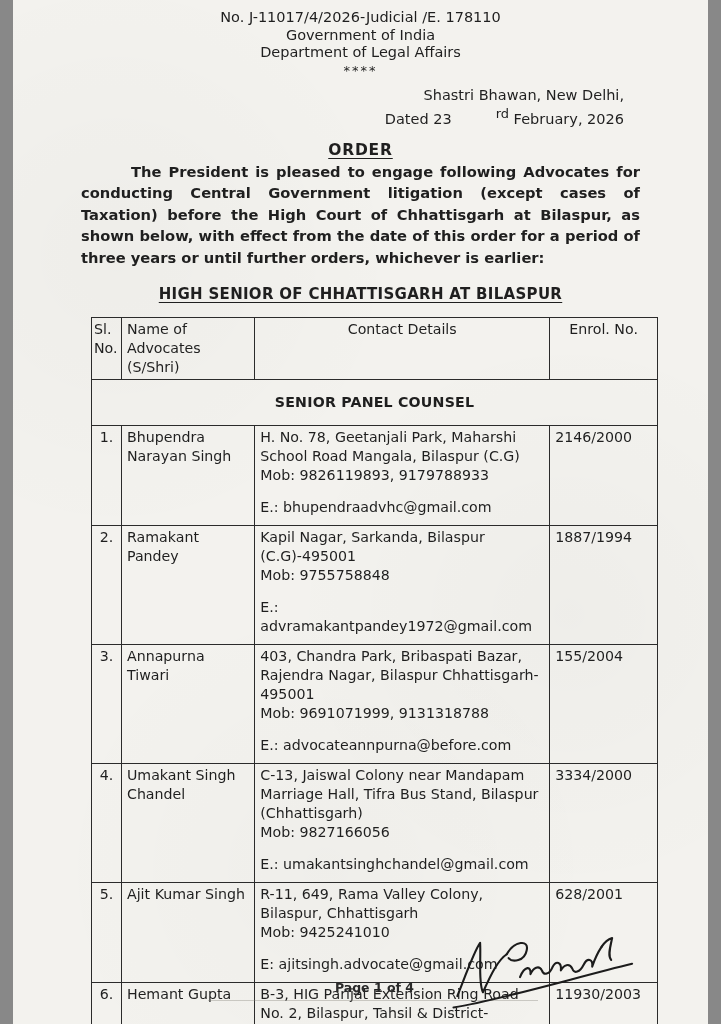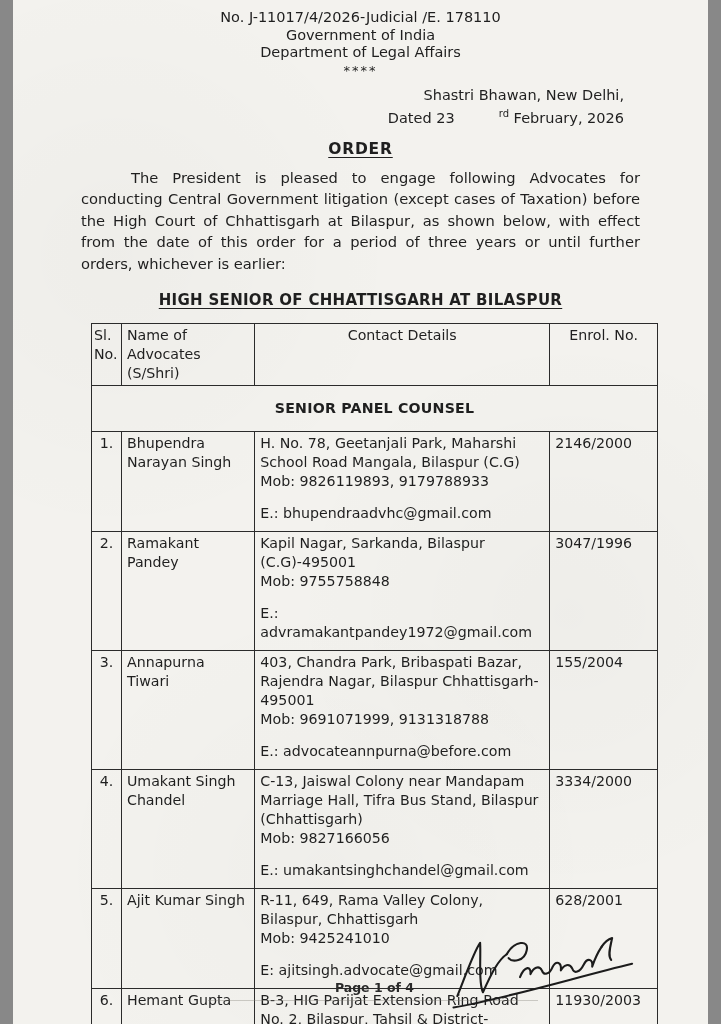--- a/index.html
+++ b/index.html
@@ -14,28 +14,28 @@
       radial-gradient(circle at 80% 60%, rgba(0,0,0,0.018), transparent 35%),
       radial-gradient(circle at 45% 85%, rgba(0,0,0,0.015), transparent 30%);
     font-family:"DejaVu Sans","Liberation Sans",sans-serif;
     color:#1f1f1f;
     overflow:hidden;
   }
   .header-center { text-align:center; padding-top:9px; font-size:14.5px; line-height:17.5px; }
   .header-center div { white-space:nowrap; }
   .stars { letter-spacing:2px; font-size:13px; }
   .place-block { text-align:right; padding-right:84px; margin-top:7px; font-size:14.5px; line-height:18.5px; }
-  .place-block sup { font-size:10px;padding-left:44px; }
+  .place-block sup { font-size:13px;padding-left:44px; }
   .order-heading {
     text-align:center; margin-top:13px; font-weight:bold; font-size:15.5px;
     letter-spacing:0.8px; text-decoration:underline; text-underline-offset:3px;
   }
   .order-paragraph {
-    margin:9px 68px 0 68px; text-align:justify; text-indent:50px;
-    font-size:14.7px; line-height:21.5px;
+    margin:2px 68px 0 68px; text-align:justify; text-indent:50px;
+    font-size:14.7px; line-height:21.5px;font-weight:bold;
   }
   .court-heading {
     text-align:center; margin-top:17px; font-weight:bold; font-size:15px;
     letter-spacing:0.3px; text-decoration:underline; text-underline-offset:3px;
   }
   table.advocates {
     border-collapse:collapse; margin:14px 0 0 78px; width:567px;
     font-size:14.2px; line-height:19px;
   }
   .advocates th, .advocates td {
@@ -122,21 +122,21 @@
     </tr>
 
     <tr>
       <td class="c-sl">2.</td>
       <td class="c-name">Ramakant Pandey</td>
       <td class="c-contact">
         <div>Kapil Nagar, Sarkanda, Bilaspur (C.G)-495001</div>
         <div>Mob: 9755758848</div>
         <div class="email">E.: advramakantpandey1972@gmail.com</div>
       </td>
-      <td class="c-enrol">3047/1996</td>
+      <td class="c-enrol">1887/1994</td>
     </tr>
 
     <tr>
       <td class="c-sl">3.</td>
       <td class="c-name">Annapurna Tiwari</td>
       <td class="c-contact">
         <div>403, Chandra Park, Bribaspati Bazar, Rajendra Nagar, Bilaspur Chhattisgarh-495001</div>
         <div>Mob: 9691071999, 9131318788</div>
         <div class="email">E.: advocateannpurna@before.com</div>
       </td>

